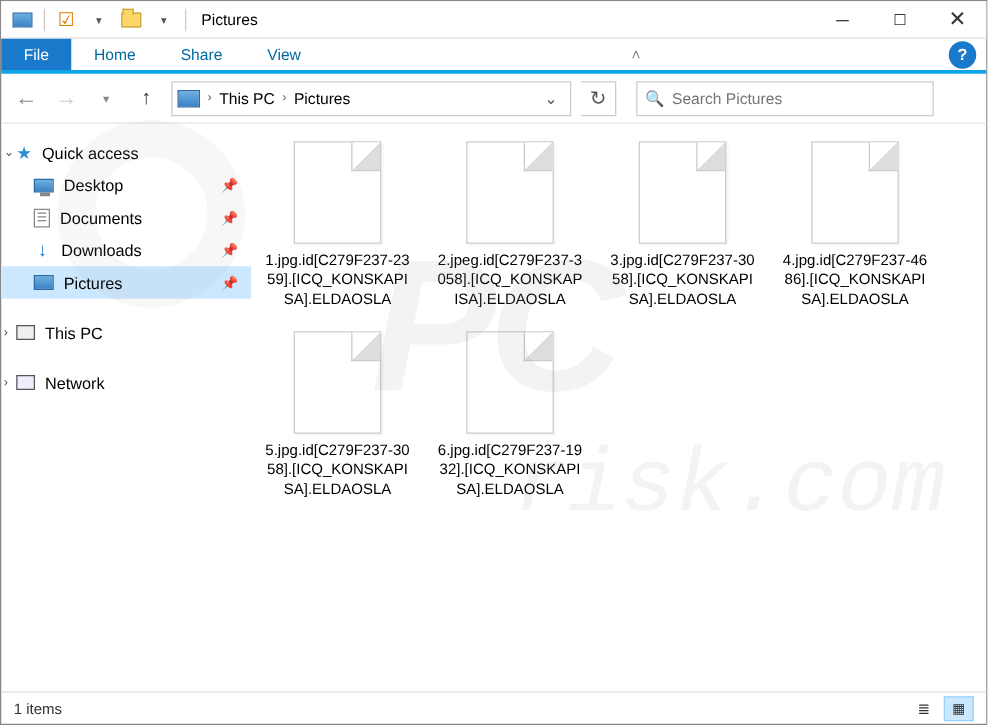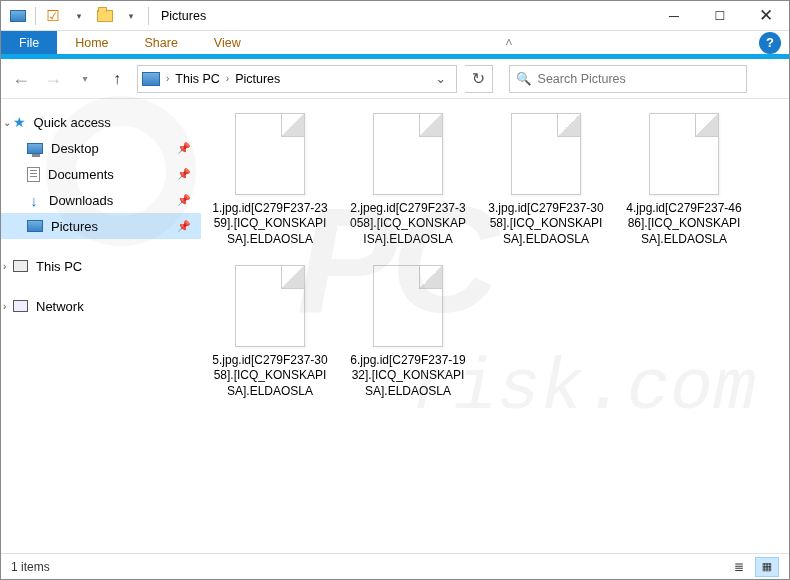--- a/index.html
+++ b/index.html
@@ -9,23 +9,23 @@
 
 .titlebar { height: 30px; background: #fff; display: flex; align-items: center; border-bottom: 1px solid #e0e0e0; }
 .titlebar-left { display: flex; align-items: center; gap: 4px; padding-left: 6px; }
 .qat-btn { width: 22px; height: 22px; display:flex; align-items:center; justify-content:center; }
 .qat-sep { width:1px; height:18px; background:#ccc; margin:0 2px;}
 .title-text { margin-left: 10px; font-size: 12.5px; color:#000; }
 .win-controls { margin-left:auto; display:flex; }
 .win-btn { width: 46px; height: 30px; display:flex; align-items:center; justify-content:center; font-size:14px; color:#333; }
 
 
-.ribbon { height: 28px; display:flex; align-items:stretch; border-bottom:5px solid #0ea5e9; }
+.ribbon { height: 28px; display:flex; align-items:stretch; border-bottom:3px solid #0ea5e9; }
 .file-tab { background:#1979ca; color:#fff; padding:0 18px; display:flex; align-items:center; font-size:12.5px; }
-.rib-tab { padding:0 18px; display:flex; align-items:center; font-size:12.5px; color:#a16207; }
+.rib-tab { padding:0 18px; display:flex; align-items:center; font-size:12.5px; color:#0369a1; }
 .help-circle { margin-left:auto; width:22px; height:22px; border-radius:50%; background:#1979ca; color:#fff; display:flex; align-items:center; justify-content:center; font-size:13px; margin-right:8px; align-self:center; font-weight:bold;}
 
 
 .navbar { height: 40px; display:flex; align-items:center; padding:0 8px; gap:8px; border-bottom:1px solid #e5e5e5;}
 .nav-arrow { width:24px; height:24px; display:flex; align-items:center; justify-content:center; color:#888; font-size:18px;}
 .nav-arrow.enabled{ color:#333;}
 .up-arrow { font-size:16px; }
 .breadcrumb { flex:1; height:28px; border:1px solid #ccc; display:flex; align-items:center; padding:0 4px; gap:6px; font-size:12.5px; max-width:320px;}
 .bc-icon { width:18px; height:14px; background:linear-gradient(#6eb0e0,#3a83c8); border:1px solid #2a6aa8;}
 .bc-sep{ color:#666; font-size:10px;}

